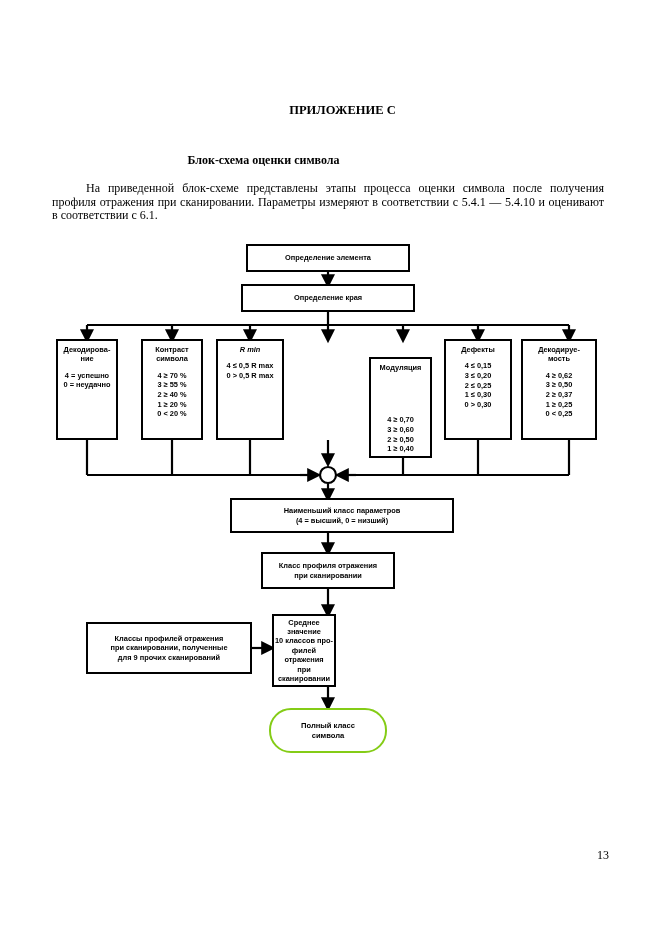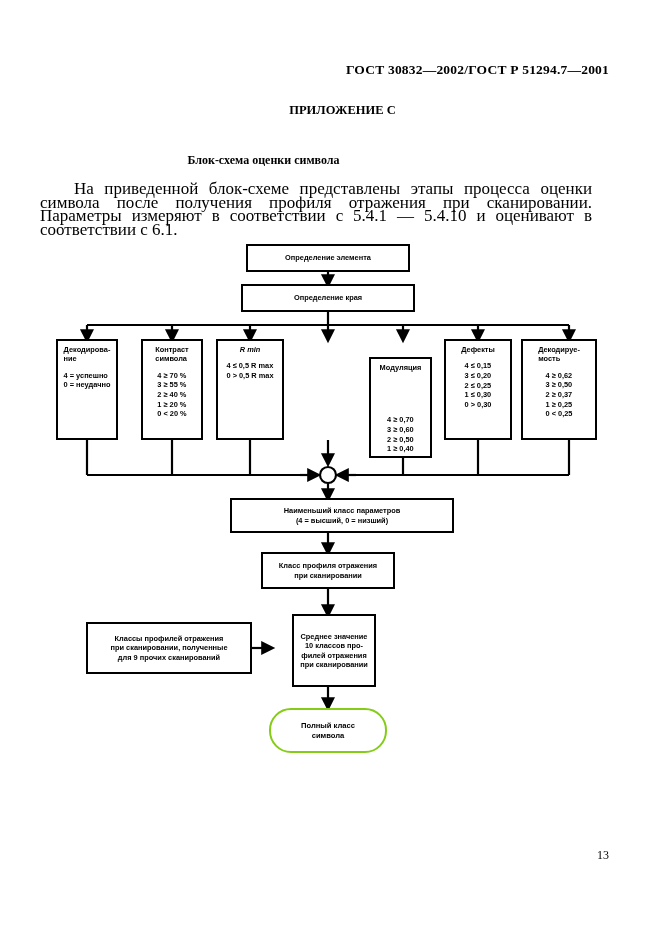--- a/index.html
+++ b/index.html
@@ -39,22 +39,22 @@
     padding-left:18px;
     box-sizing:border-box;
   }
   .section-title{
     position:absolute;top:153px;left:0;width:527px;
     text-align:center;
     font-weight:bold;
     font-size:12px;
   }
   .body-par{
-    position:absolute;top:182px;left:40px;width:552px;
-    font-size:17px;
+    position:absolute;top:182px;left:52px;width:552px;
+    font-size:12px;
     line-height:13.6px;
     text-align:justify;
     text-indent:34px;
   }
 
   .page-num{
     position:absolute;top:848px;left:0;width:661px;
     text-align:right;
     padding-right:52px;
     box-sizing:border-box;
@@ -67,21 +67,21 @@
 
   .node{
     position:absolute;
     border:2px solid #000;
     background:#fff;
     box-sizing:border-box;
     font-family:"Liberation Sans", sans-serif;
     font-weight:bold;
     font-size:7.4px;
     line-height:9.4px;
-    text-align:left;
+    text-align:center;
     display:flex;
     flex-direction:column;
     align-items:center;
     overflow:hidden;
   }
   .node.center{justify-content:center;}
   .node .hd{padding-top:4px;}
   .node .vals{margin-top:7px;}
   .node .vals div{line-height:9.6px;}
   .node .vals.loose div{line-height:17px;}
@@ -101,21 +101,20 @@
     align-items:center;
     justify-content:center;
   }
   .ital{font-style:italic;}
 </style>
 </head>
 <body>
 
 <div class="page">
 
-  <div class="doc-header">ГОСТ 30832—2002/ГОСТ Р 51294.7—2001</div>
 
   <div class="annex-title">ПРИЛОЖЕНИЕ С</div>
 
   <div class="section-title">Блок-схема оценки символа</div>
   <div class="body-par">На приведенной блок-схеме представлены этапы процесса оценки символа после получения профиля отражения при сканировании. Параметры измеряют в соответствии с 5.4.1 — 5.4.10 и оценивают в соответствии с 6.1.</div>
 
   <div class="chart">
 
     <svg width="661" height="936">
       <defs>
@@ -260,21 +259,21 @@
       <div>Класс профиля отражения</div>
       <div>при сканировании</div>
     </div>
 
     <div class="node center" style="left:86px;top:622px;width:166px;height:52px;">
       <div>Классы профилей отражения</div>
       <div>при сканировании, полученные</div>
       <div>для 9 прочих сканирований</div>
     </div>
 
-    <div class="node center" style="left:272px;top:614px;width:84px;height:73px;margin-left:20px;">
+    <div class="node center" style="left:272px;top:614px;width:64px;height:73px;">
       <div>Среднее значение</div>
       <div>10 классов про-</div>
       <div>филей отражения</div>
       <div>при сканировании</div>
     </div>
 
     <div class="terminal" style="left:269px;top:708px;width:118px;height:45px;">
       <div>
         <div>Полный класс</div>
         <div>символа</div>

